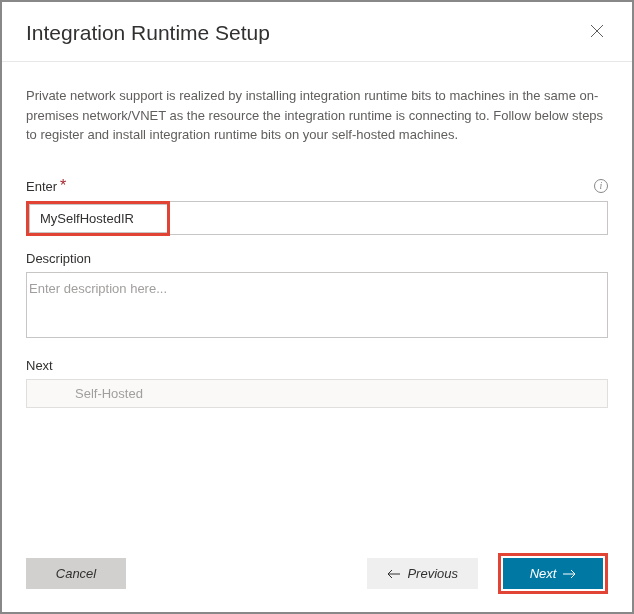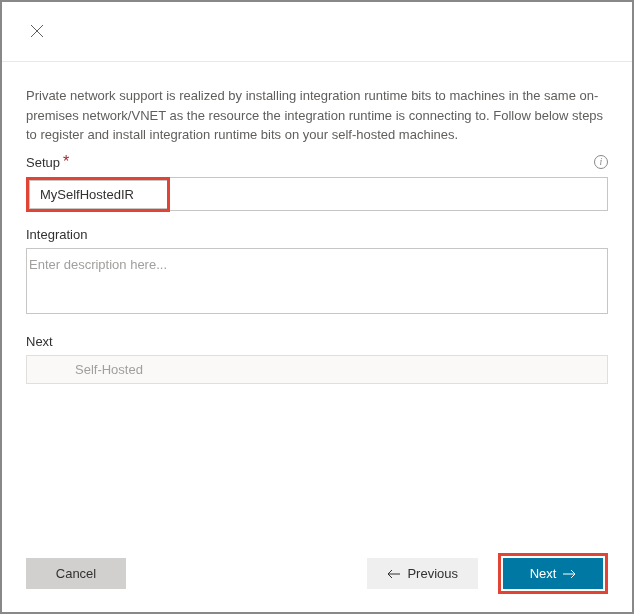--- a/index.html
+++ b/index.html
@@ -40,21 +40,21 @@
       stroke: #605e5c;
       stroke-width: 1;
     }
     .content {
       padding: 24px 24px 0 24px;
     }
     .description-text {
       font-size: 13px;
       color: #605e5c;
       line-height: 1.5;
-      margin-bottom: 8px;
+      margin-bottom: 32px;
     }
     .field-group {
       margin-bottom: 16px;
     }
     .field-label-row {
       display: flex;
       justify-content: space-between;
       align-items: center;
       margin-bottom: 6px;
     }
@@ -152,20 +152,21 @@
       padding: 8px 20px;
       font-size: 13px;
       border: none;
       cursor: pointer;
       font-family: inherit;
       display: flex;
       align-items: center;
       gap: 6px;
       min-width: 100px;
       justify-content: center;
+      font-style: italic;
     }
     .btn-default {
       background: #d2d0ce;
       color: #323130;
     }
     .btn-secondary {
       background: #efefef;
       color: #323130;
     }
     .btn-primary {
@@ -183,49 +184,50 @@
     .arrow-icon svg {
       width: 14px;
       height: 10px;
       display: block;
     }
   </style>
 </head>
 <body>
 
 <div class="header">
+  <div class="title">Integration Runtime Setup</div>
   <div class="close-btn">
     <svg viewBox="0 0 14 14">
       <line x1="1" y1="1" x2="13" y2="13"></line>
       <line x1="13" y1="1" x2="1" y2="13"></line>
     </svg>
   </div>
 </div>
 
 <div class="content">
   <p class="description-text">Private network support is realized by installing integration runtime bits to machines in the same on-premises network/VNET as the resource the integration runtime is connecting to. Follow below steps to register and install integration runtime bits on your self-hosted machines.</p>
 
   <div class="field-group">
     <div class="field-label-row">
       <div>
-        <span class="field-label">Setup</span><span class="required">*</span>
+        <span class="field-label">Enter</span><span class="required">*</span>
       </div>
       <div class="info-icon">i</div>
     </div>
     <div class="name-wrapper">
       <span class="name-highlight">
         <input type="text" class="text-input" value="MySelfHostedIR" style="">
       </span>
       <div class="name-remainder"></div>
     </div>
   </div>
 
   <div class="field-group">
     <div class="field-label-row">
-      <span class="field-label">Integration</span>
+      <span class="field-label">Description</span>
     </div>
     <textarea class="textarea-input" placeholder="Enter description here..." style=""></textarea>
   </div>
 
   <div class="field-group">
     <div class="field-label-row">
       <span class="field-label">Next</span>
     </div>
     <input type="text" class="text-input readonly" readonly="" value="Self-Hosted" style="">
   </div>

